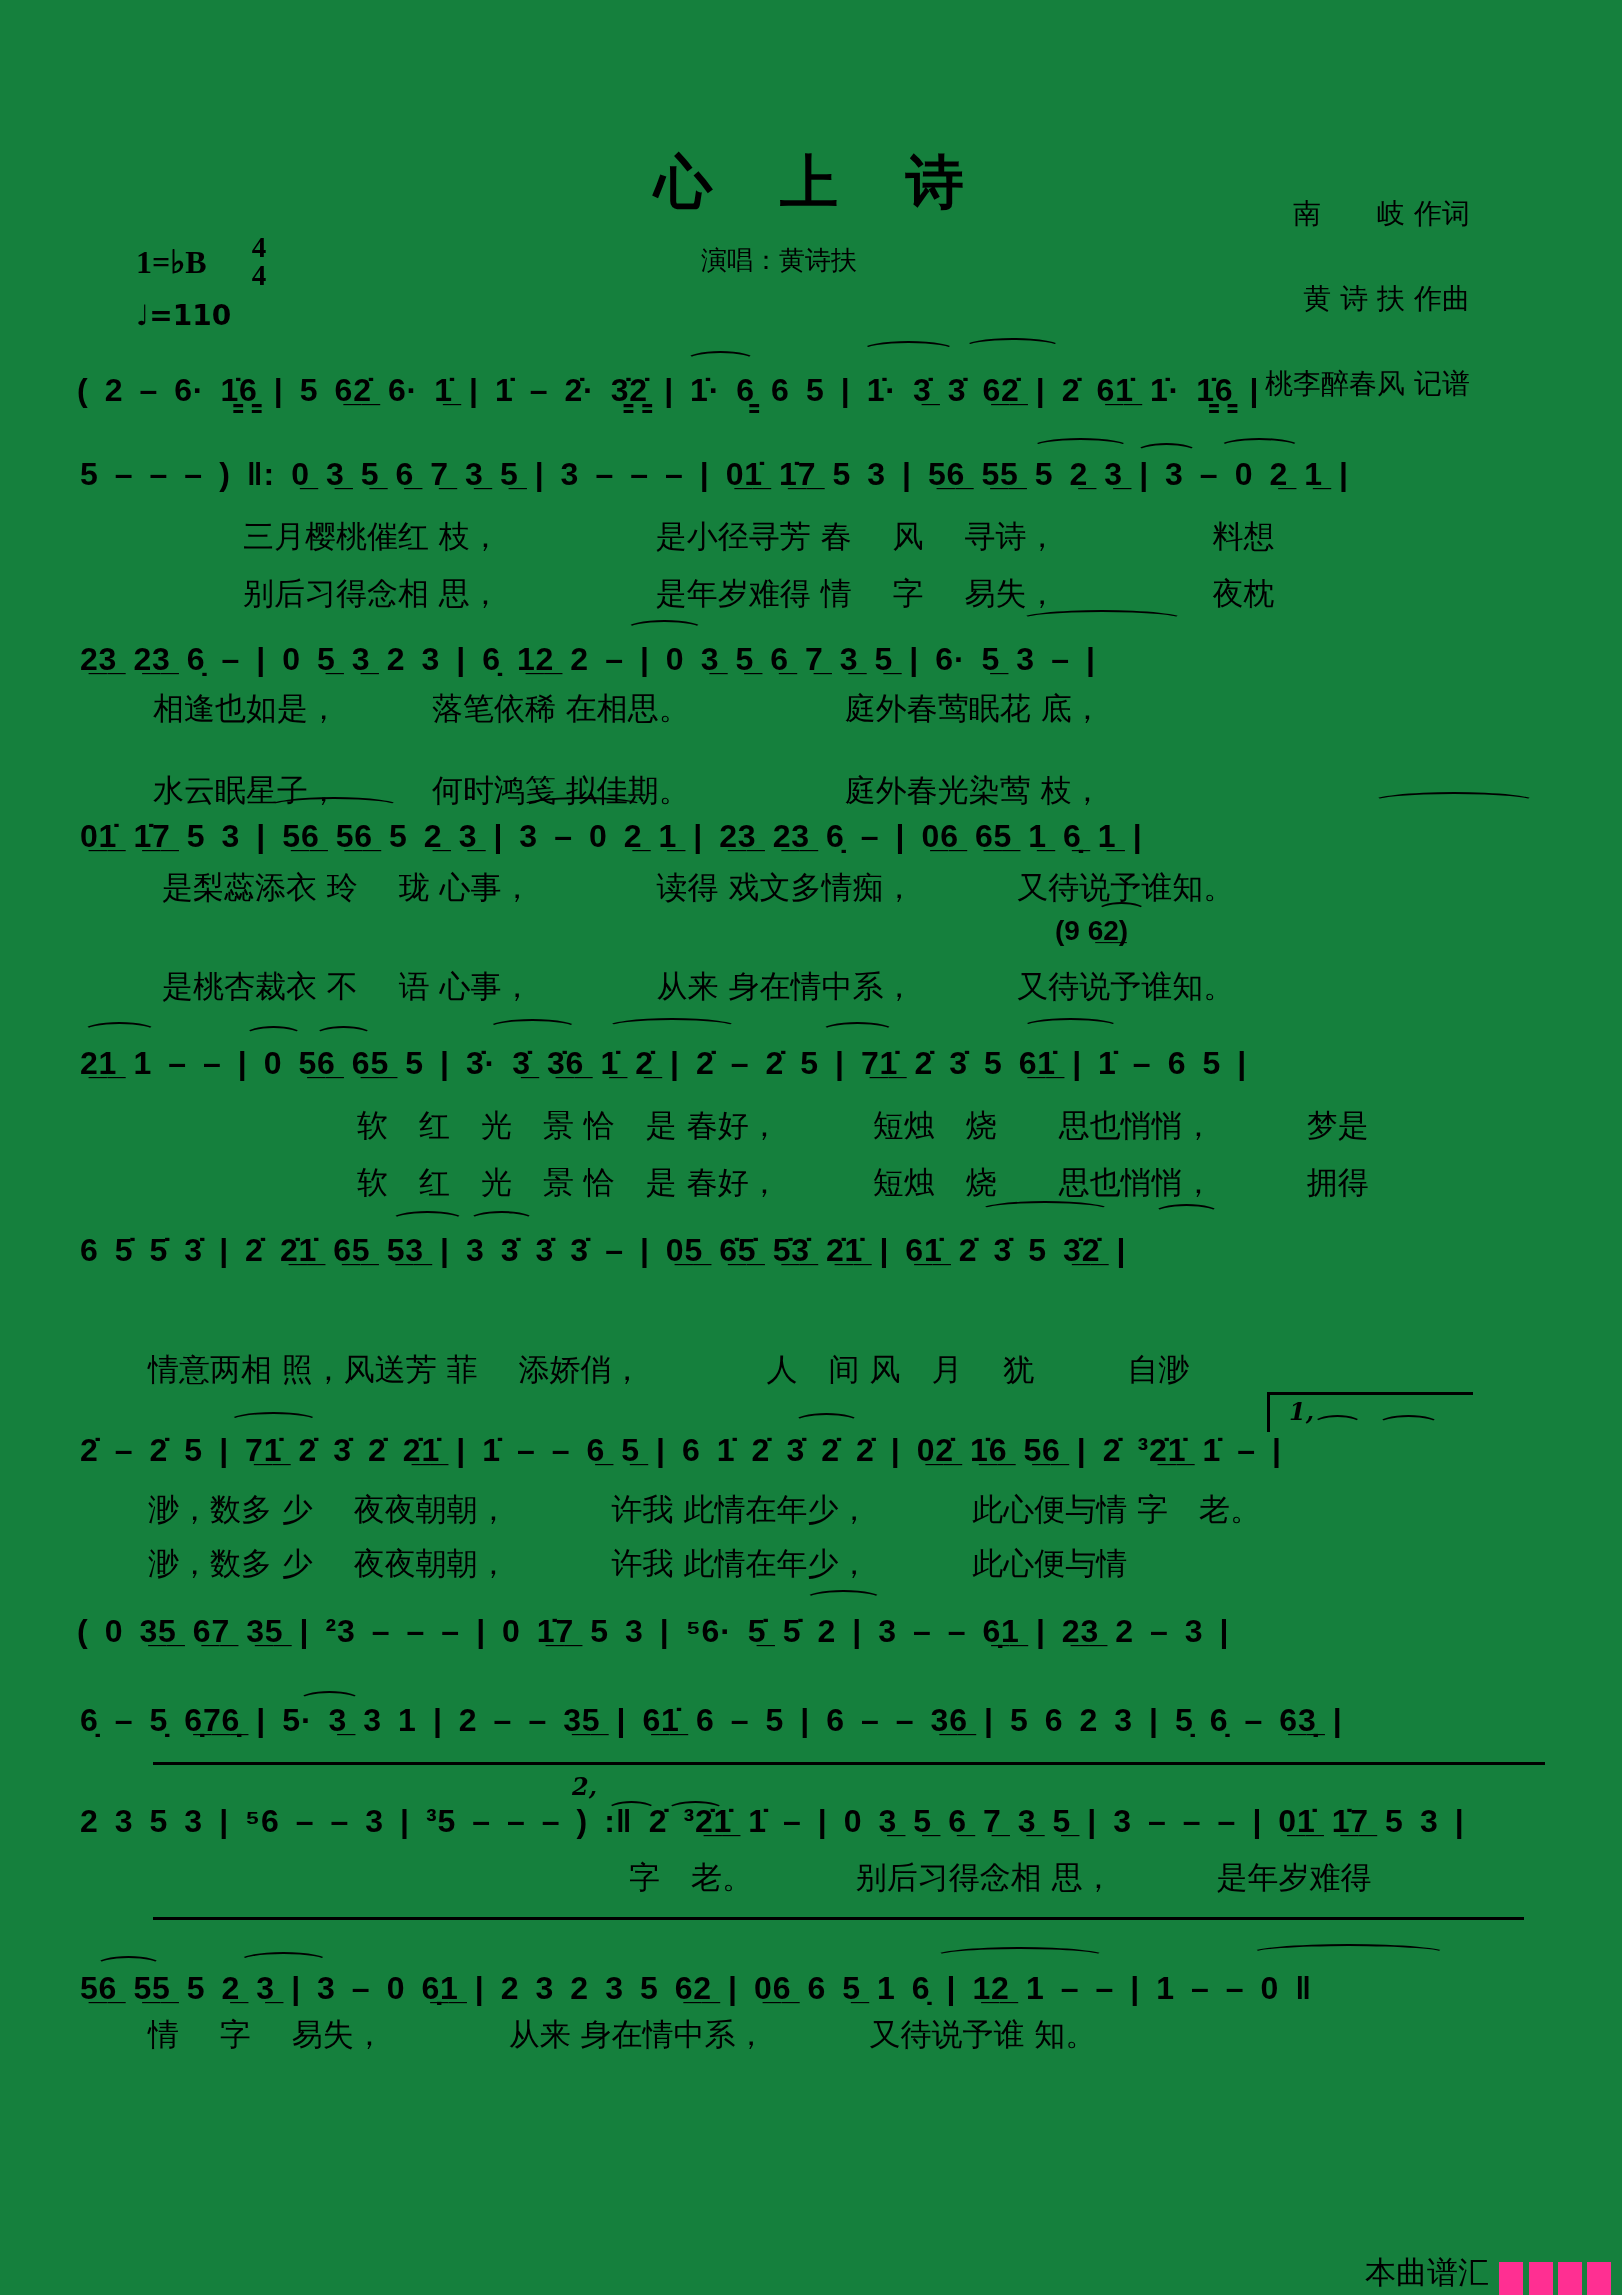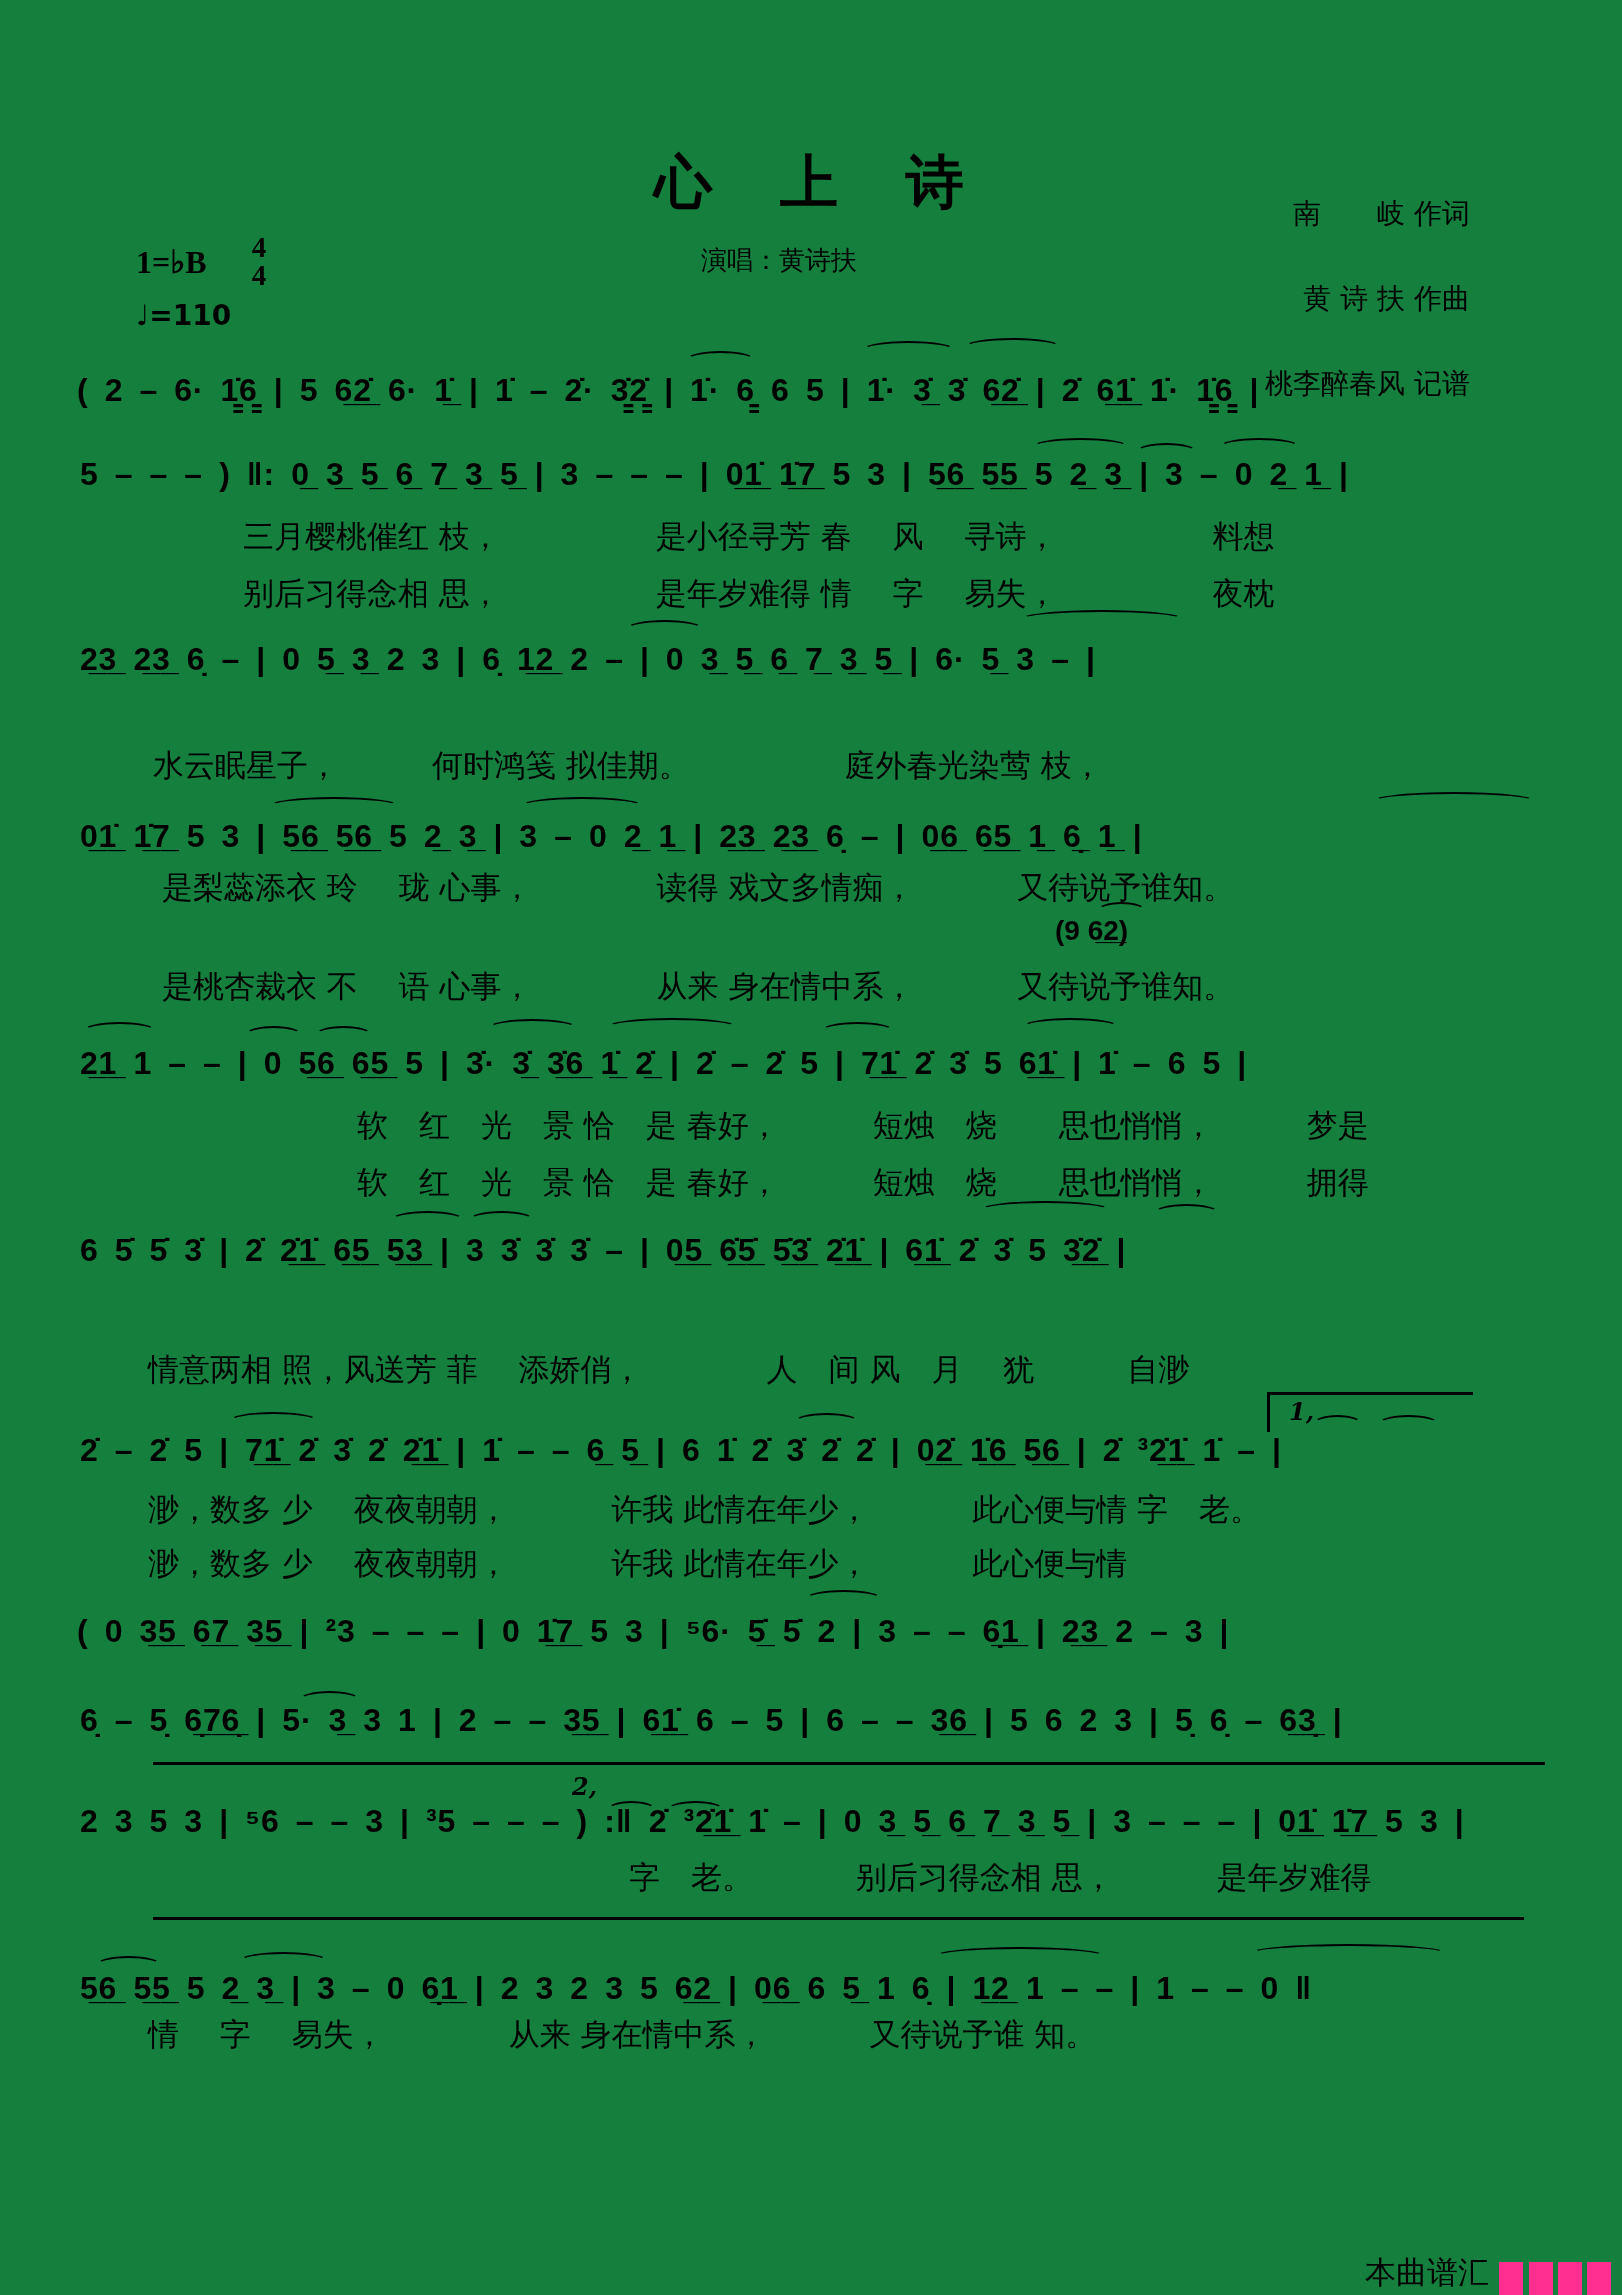--- a/index.html
+++ b/index.html
@@ -90,21 +90,22 @@
   <div class="m" style="top:1045px">2̲1̲ 1 – – | 0 5̲6̲ 6̲5̲ 5 | 3̇· 3̲̇ 3̲̇6̲ 1̲̇ 2̲̇ | 2̇ – 2̇ 5 | 7̲1̲̇ 2̇ 3̇ 5 6̲1̲̇ | 1̇ – 6 5 |</div>
   <div class="m" style="top:1232px">6 5̇ 5̇ 3̇ | 2̇ 2̲̇1̲̇ 6̲5̲ 5̲3̲ | 3 3̇ 3̇ 3̇ – | 0̲5̲ 6̲̇5̲̇ 5̲̇3̲̇ 2̲̇1̲̇ | 6̲1̲̇ 2̇ 3̇ 5 3̲̇2̲̇ |</div>
   <div class="m" style="top:1432px">2̇ – 2̇ 5 | 7̲1̲̇ 2̇ 3̇ 2̇ 2̲̇1̲̇ | 1̇ – – 6̲ 5̲ | 6 1̇ 2̇ 3̇ 2̇ 2̇ | 0̲2̲̇ 1̲̇6̲ 5̲6̲ | 2̇ ³2̲̇1̲̇ 1̇ – |</div>
   <div class="m" style="top:1613px;left:77px">( 0 3̲5̲ 6̲7̲ 3̲5̲ | ²3 – – – | 0 1̲̇7̲ 5 3 | ⁵6· 5̲̇ 5̇ 2 | 3 – – 6̣̲1̲ | 2̲3̲ 2 – 3 |</div>
   <div class="m" style="top:1702px">6̣ – 5̣ 6̣̲7̲6̣̲ | 5· 3̲ 3 1 | 2 – – 3̲5̲ | 6̲1̲̇ 6 – 5 | 6 – – 3̲6̲ | 5 6 2 3 | 5̣ 6̣ – 6̲3̣̲ |</div>
   <div class="m" style="top:1803px">2 3 5 3 | ⁵6 – – 3 | ³5 – – – ) :‖ 2̇ ³2̲̇1̲̇ 1̇ – | 0 3̲ 5̲ 6̲ 7̲ 3̲ 5̲ | 3 – – – | 0̲1̲̇ 1̲̇7̲ 5 3 |</div>
   <div class="m" style="top:1970px">5̲6̲ 5̲5̲ 5 2̲ 3̲ | 3 – 0 6̣̲1̲ | 2 3 2 3 5 6̲2̲ | 0̲6̲ 6 5̲ 1 6̣ | 1̲2̲ 1 – – | 1 – – 0 ‖</div>
 
   <div class="ly" style="top:516px;left:243px">三月樱桃催红 枝，　　　　　是小径寻芳 春　 风　 寻诗，　　　　　料想</div>
   <div class="ly" style="top:573px;left:243px">别后习得念相 思，　　　　　是年岁难得 情　 字　 易失，　　　　　夜枕</div>
-  <div class="ly" style="top:745px;left:153px">水云眠星子，　　　何时鸿笺 拟佳期。　　　　　庭外春光染莺 枝，</div>
+  <div class="ly" style="top:688px;left:153px">相逢也如是，　　　落笔依稀 在相思。　　　　　庭外春莺眠花 底，</div>
+  <div class="ly" style="top:770px;left:153px">水云眠星子，　　　何时鸿笺 拟佳期。　　　　　庭外春光染莺 枝，</div>
   <div class="ly" style="top:867px;left:162px">是梨蕊添衣 玲　 珑 心事，　　　　读得 戏文多情痴，　　　 又待说予谁知。</div>
   <div class="interlude" style="top:915px;left:1055px">(9 6̲2̲)</div>
   <div class="ly" style="top:966px;left:162px">是桃杏裁衣 不　 语 心事，　　　　从来 身在情中系，　　　 又待说予谁知。</div>
   <div class="ly" style="top:1105px;left:357px">软　红　光　景 恰　是 春好，　　　短烛　烧　　思也悄悄，　　　梦是</div>
   <div class="ly" style="top:1162px;left:357px">软　红　光　景 恰　是 春好，　　　短烛　烧　　思也悄悄，　　　拥得</div>
   <div class="ly" style="top:1349px;left:148px">情意两相 照，风送芳 菲　 添娇俏，　　　　人　间 风　月　 犹　　　自渺</div>
   <div class="ly" style="top:1489px;left:148px">渺，数多 少　 夜夜朝朝，　　　 许我 此情在年少，　　　 此心便与情 字　老。</div>
   <div class="ly" style="top:1543px;left:148px">渺，数多 少　 夜夜朝朝，　　　 许我 此情在年少，　　　 此心便与情</div>
   <div class="ly" style="top:1857px;left:629px">字　老。　　　 别后习得念相 思，　　　 是年岁难得</div>
   <div class="ly" style="top:2014px;left:148px">情　 字　 易失，　　　　从来 身在情中系，　　　 又待说予谁 知。</div>

